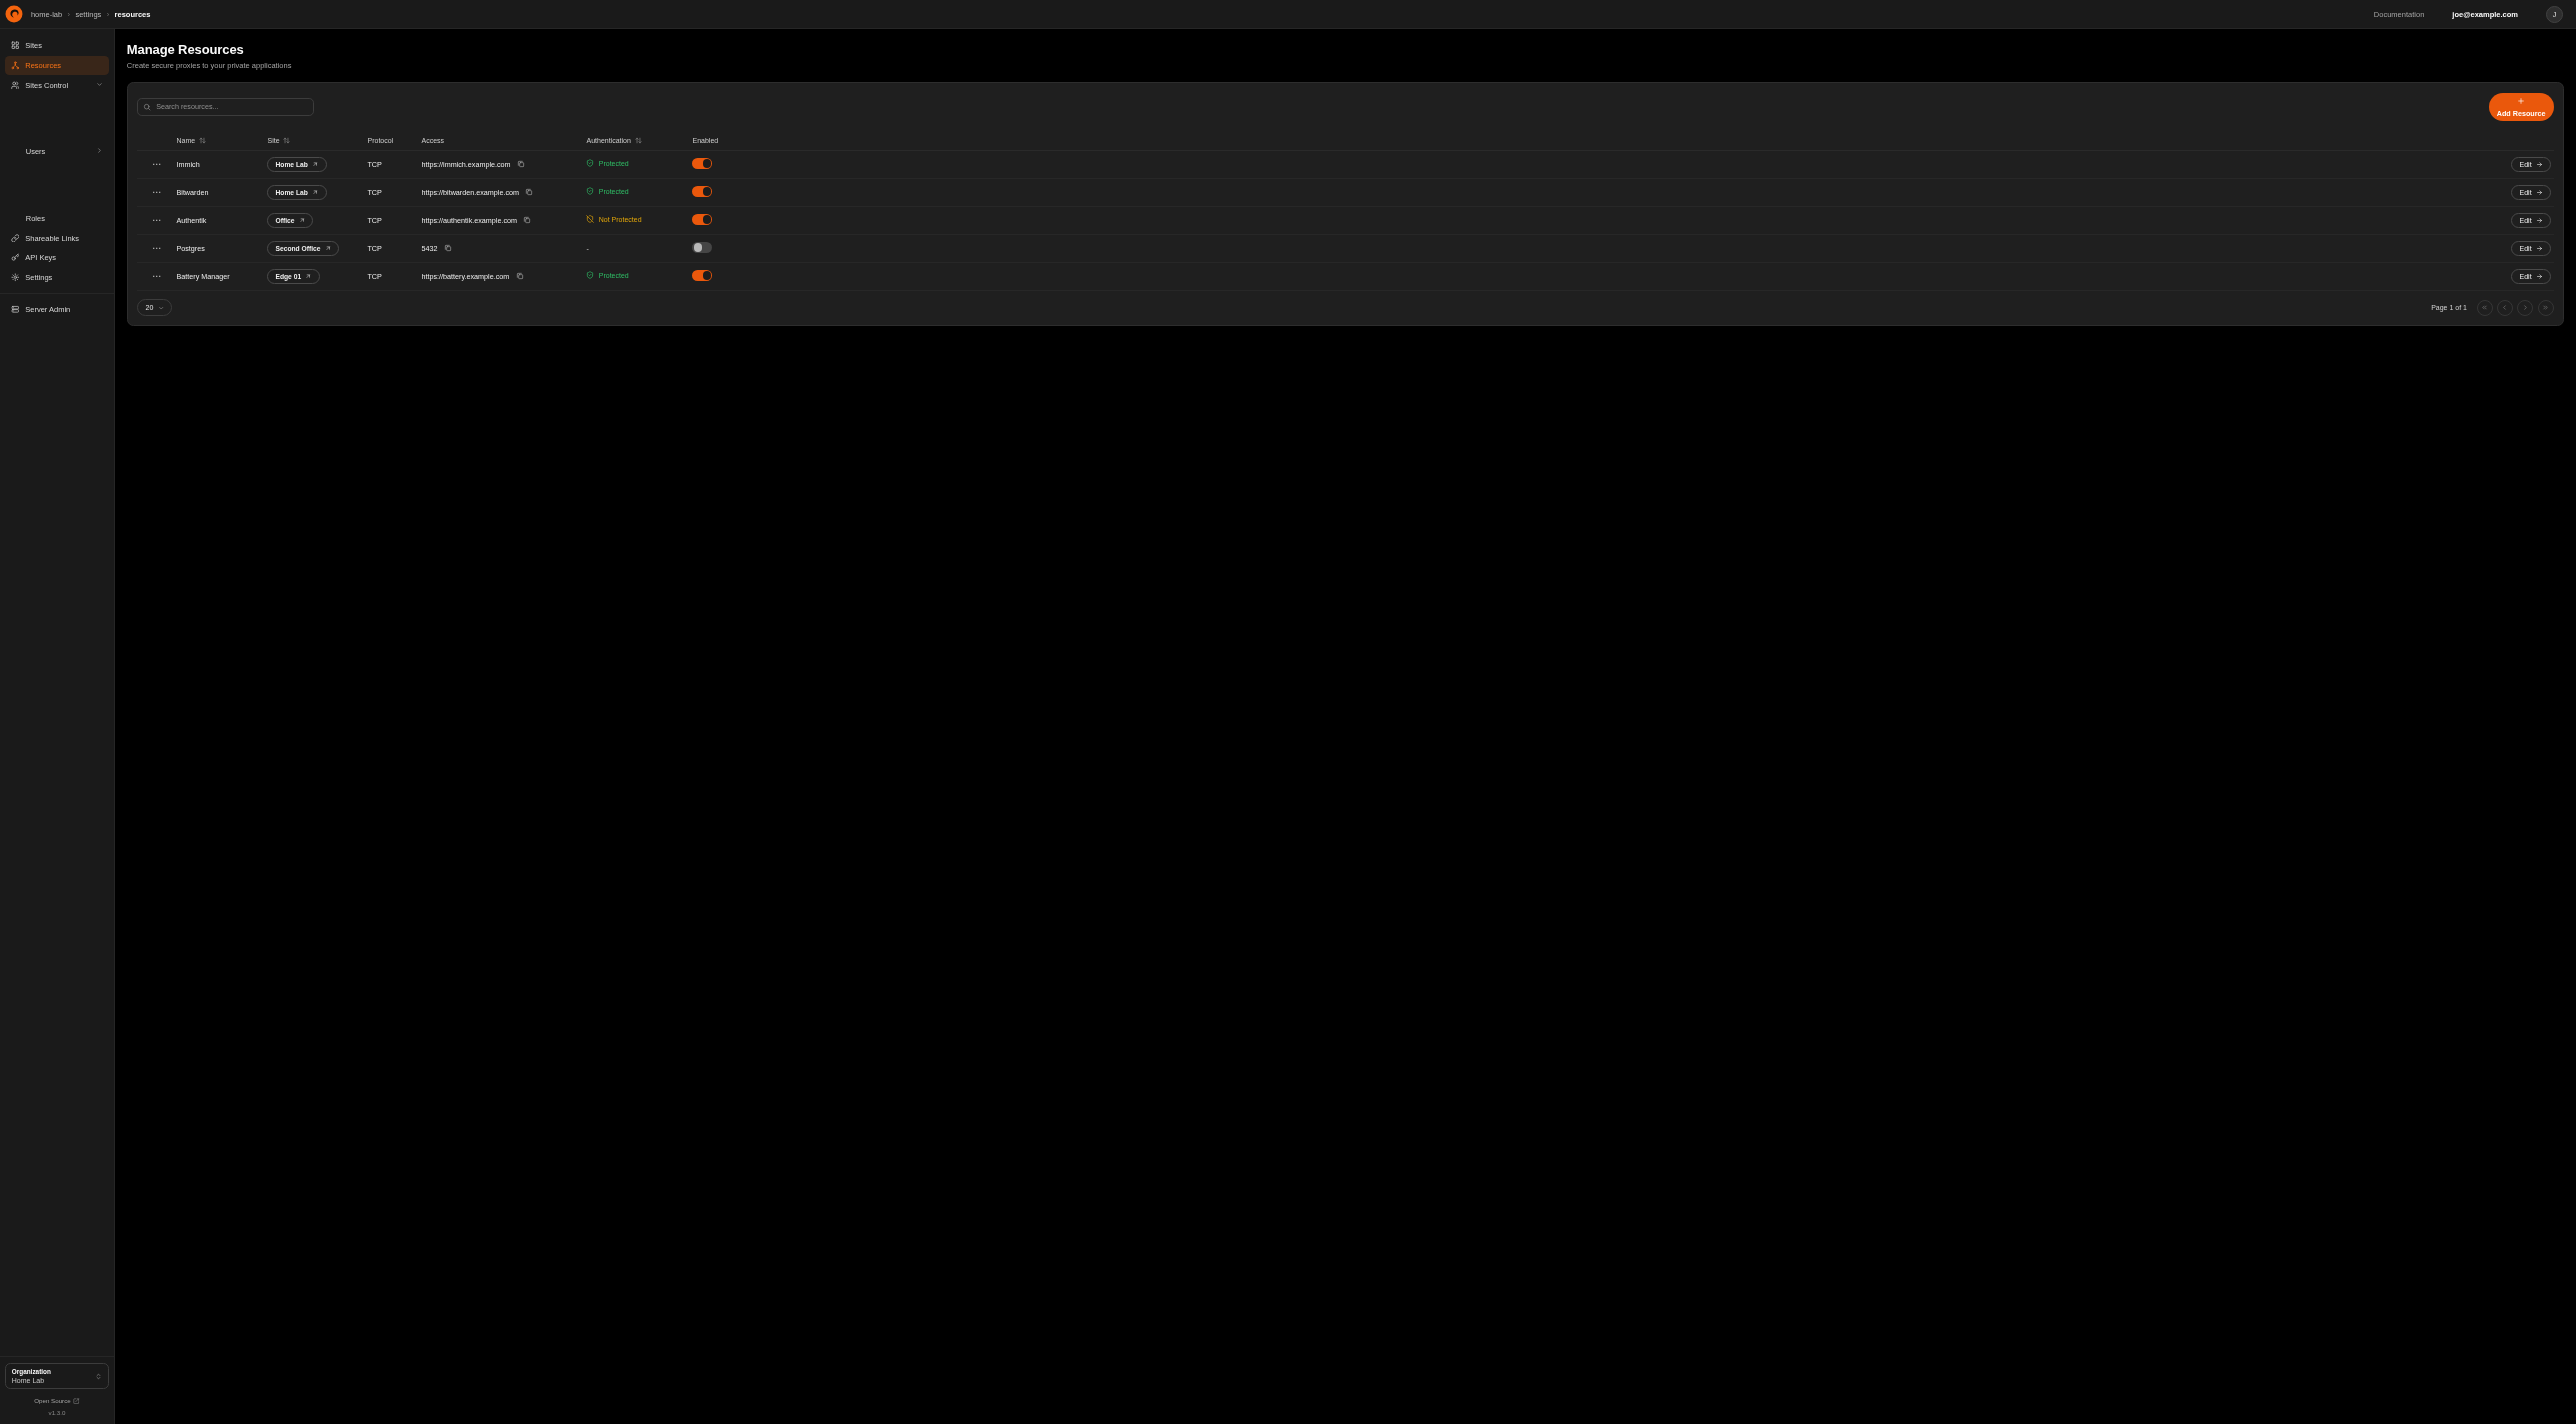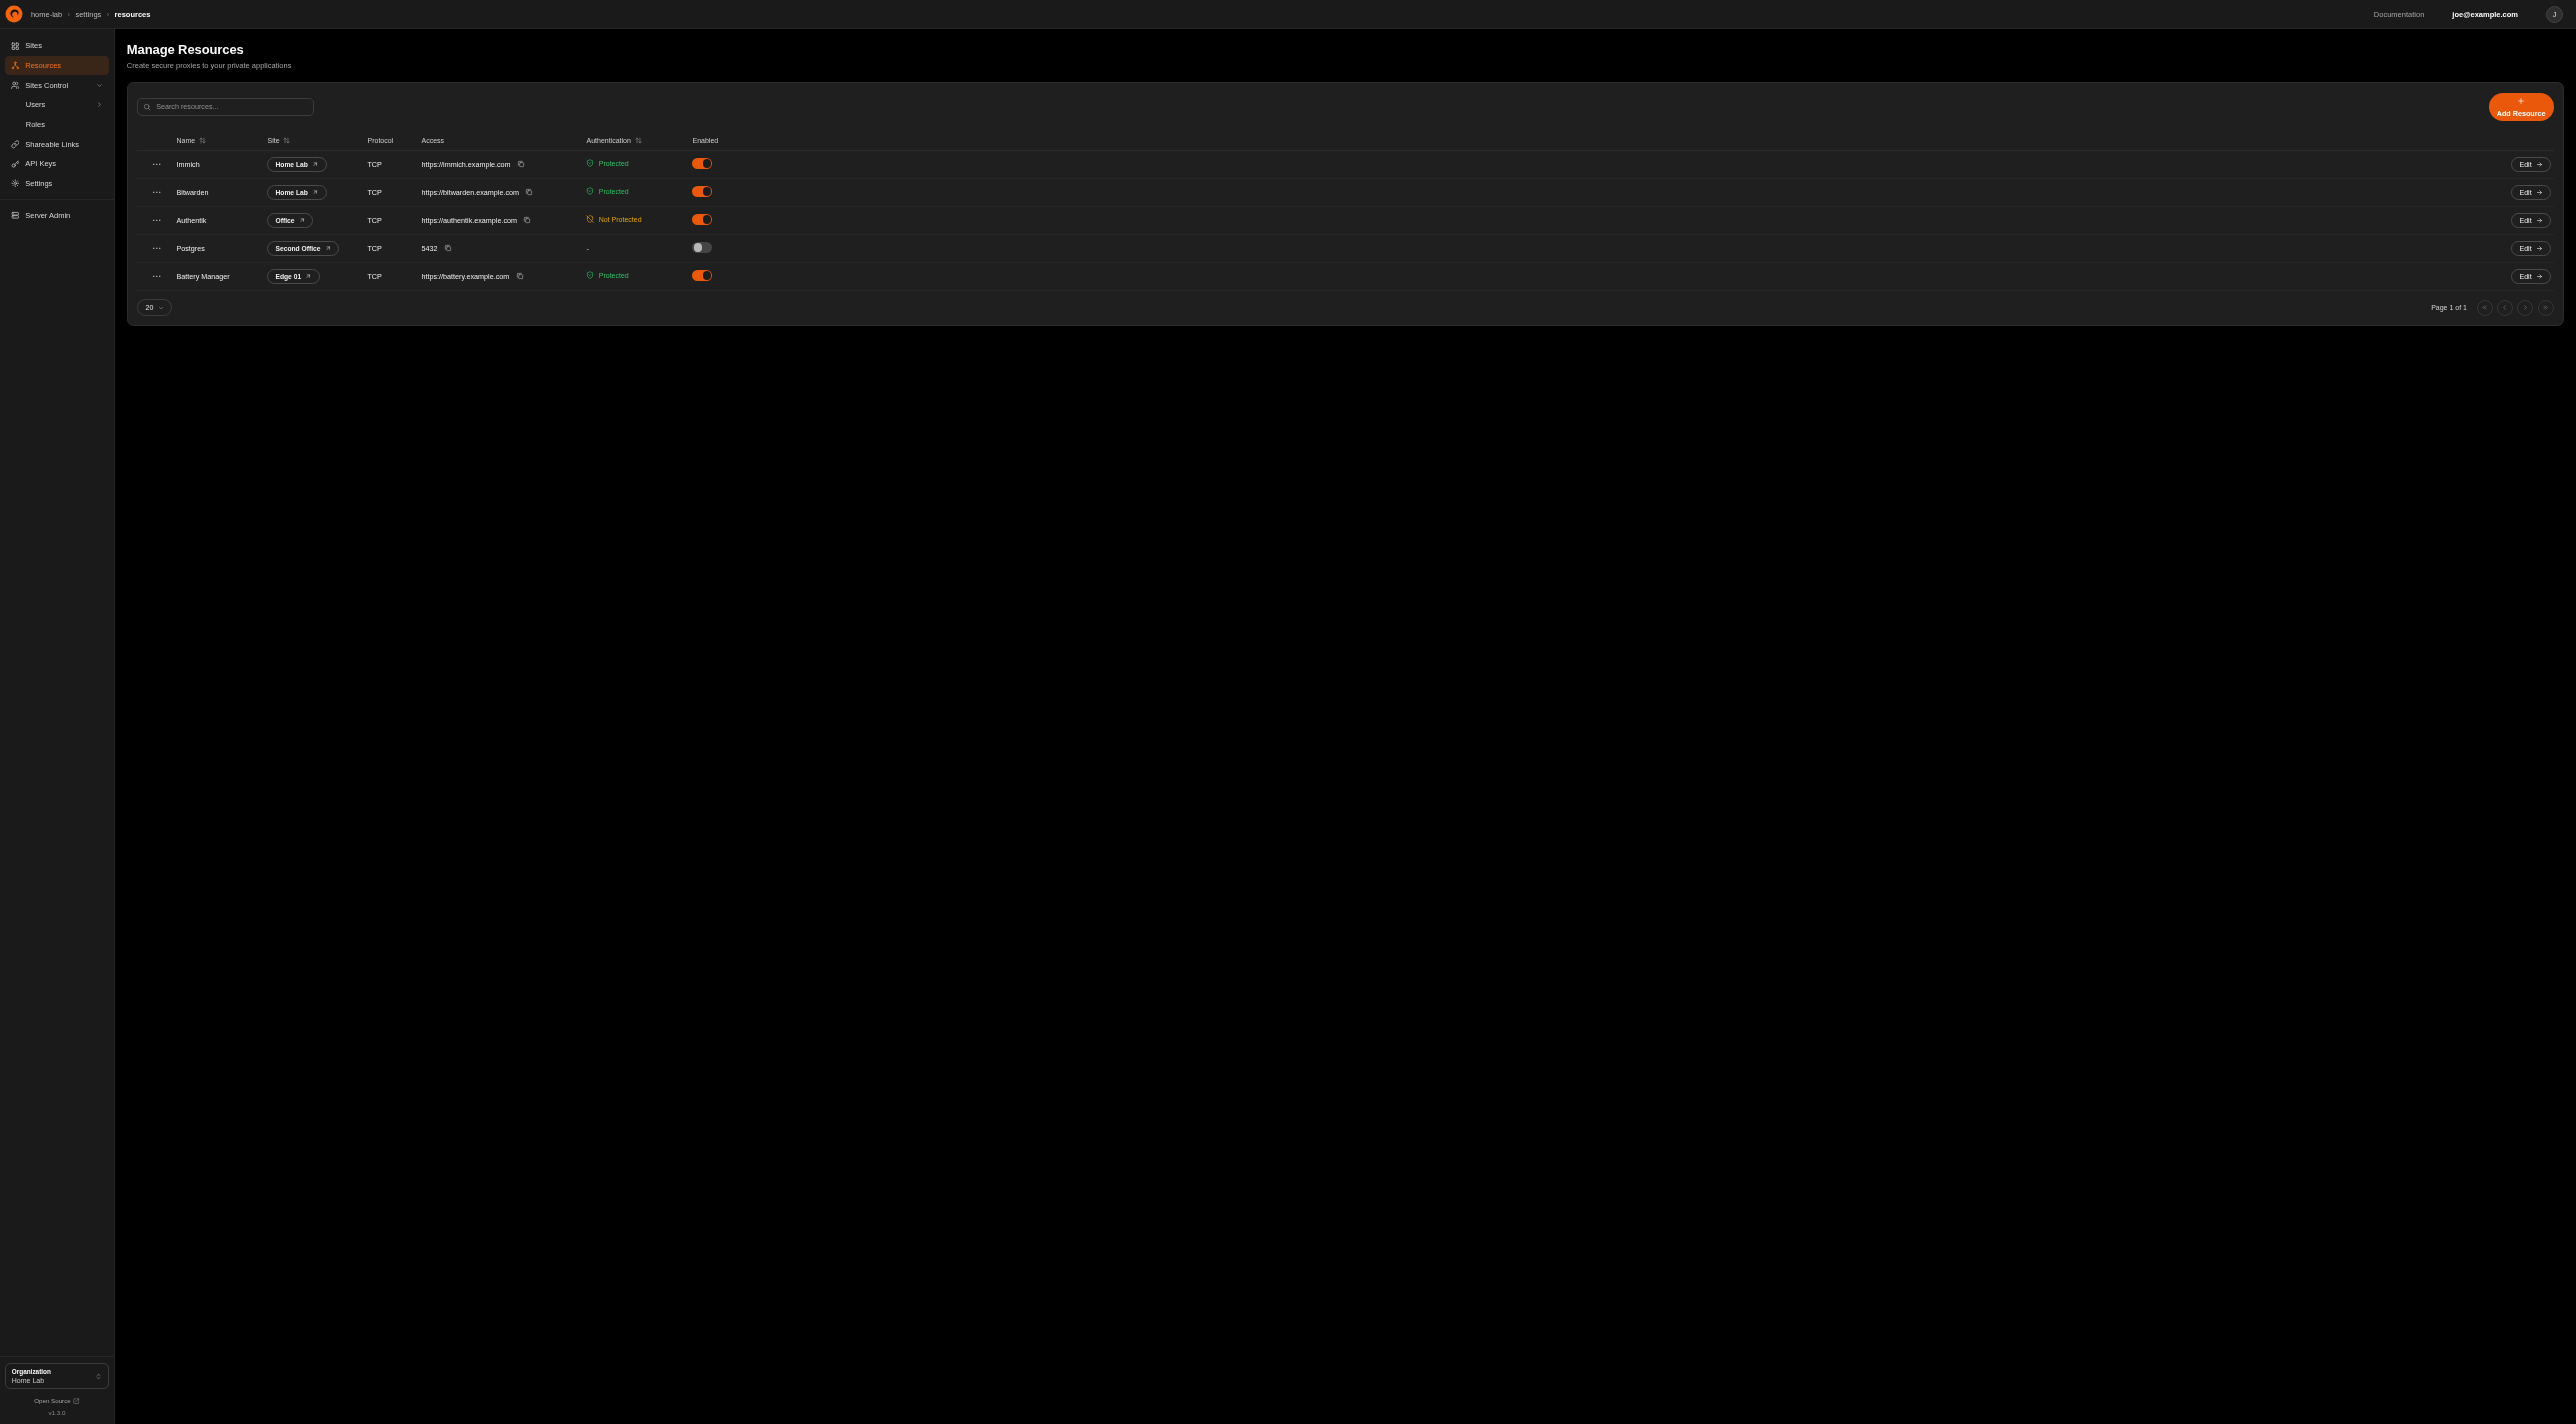--- a/index.html
+++ b/index.html
@@ -37,28 +37,28 @@
   }
 
   
   .layout { display: flex; min-height: calc(100vh - 29.5px); }
   .sidebar {
     width: 115px; min-width: 115px; background: #1a1a1a;
     border-right: 0.5px solid #262626; display: flex; flex-direction: column;
   }
   .side-nav { display: flex; flex-direction: column; gap: 1.1px; padding: 7.5px 5.4px 5.4px; }
   .side-item {
-    display: flex; align-items: center; gap: 5.9px;
+    display: flex; align-items: flex-start; gap: 5.9px;
     padding: 4.8px 5.4px; border-radius: 4.3px;
     font-size: 7.5px; color: #d6d6d6; cursor: pointer;
   }
   .side-item .ic { display: flex; color: #cfcfcf; }
   .side-item.active { background: rgba(249, 115, 22, 0.14); color: var(--accent-light, #f97316); }
   .side-item.active .ic { color: var(--accent-light, #f97316); }
-  .side-item.sub { padding-left: 20.4px; }
+  .side-item.sub { padding-left: 20.4px; margin-top: 47px; }
   .side-item .chev { margin-left: auto; display: flex; color: #a3a3a3; }
   .side-divider { height: 0.5px; background: #262626; margin: 5.4px -5.4px; }
 
   .side-bottom { margin-top: auto; border-top: 0.5px solid #262626; padding: 6.4px 5.4px 7.5px; display: flex; flex-direction: column; }
   .org-box {
     display: flex; align-items: center; width: 100%;
     background: transparent; border: 0.5px solid #3c3c3c; border-radius: 5.4px;
     padding: 4.3px 5.4px; cursor: pointer; color: inherit; text-align: left; font-family: inherit;
   }
   .org-text { display: flex; flex-direction: column; gap: 1.6px; flex: 1; }

